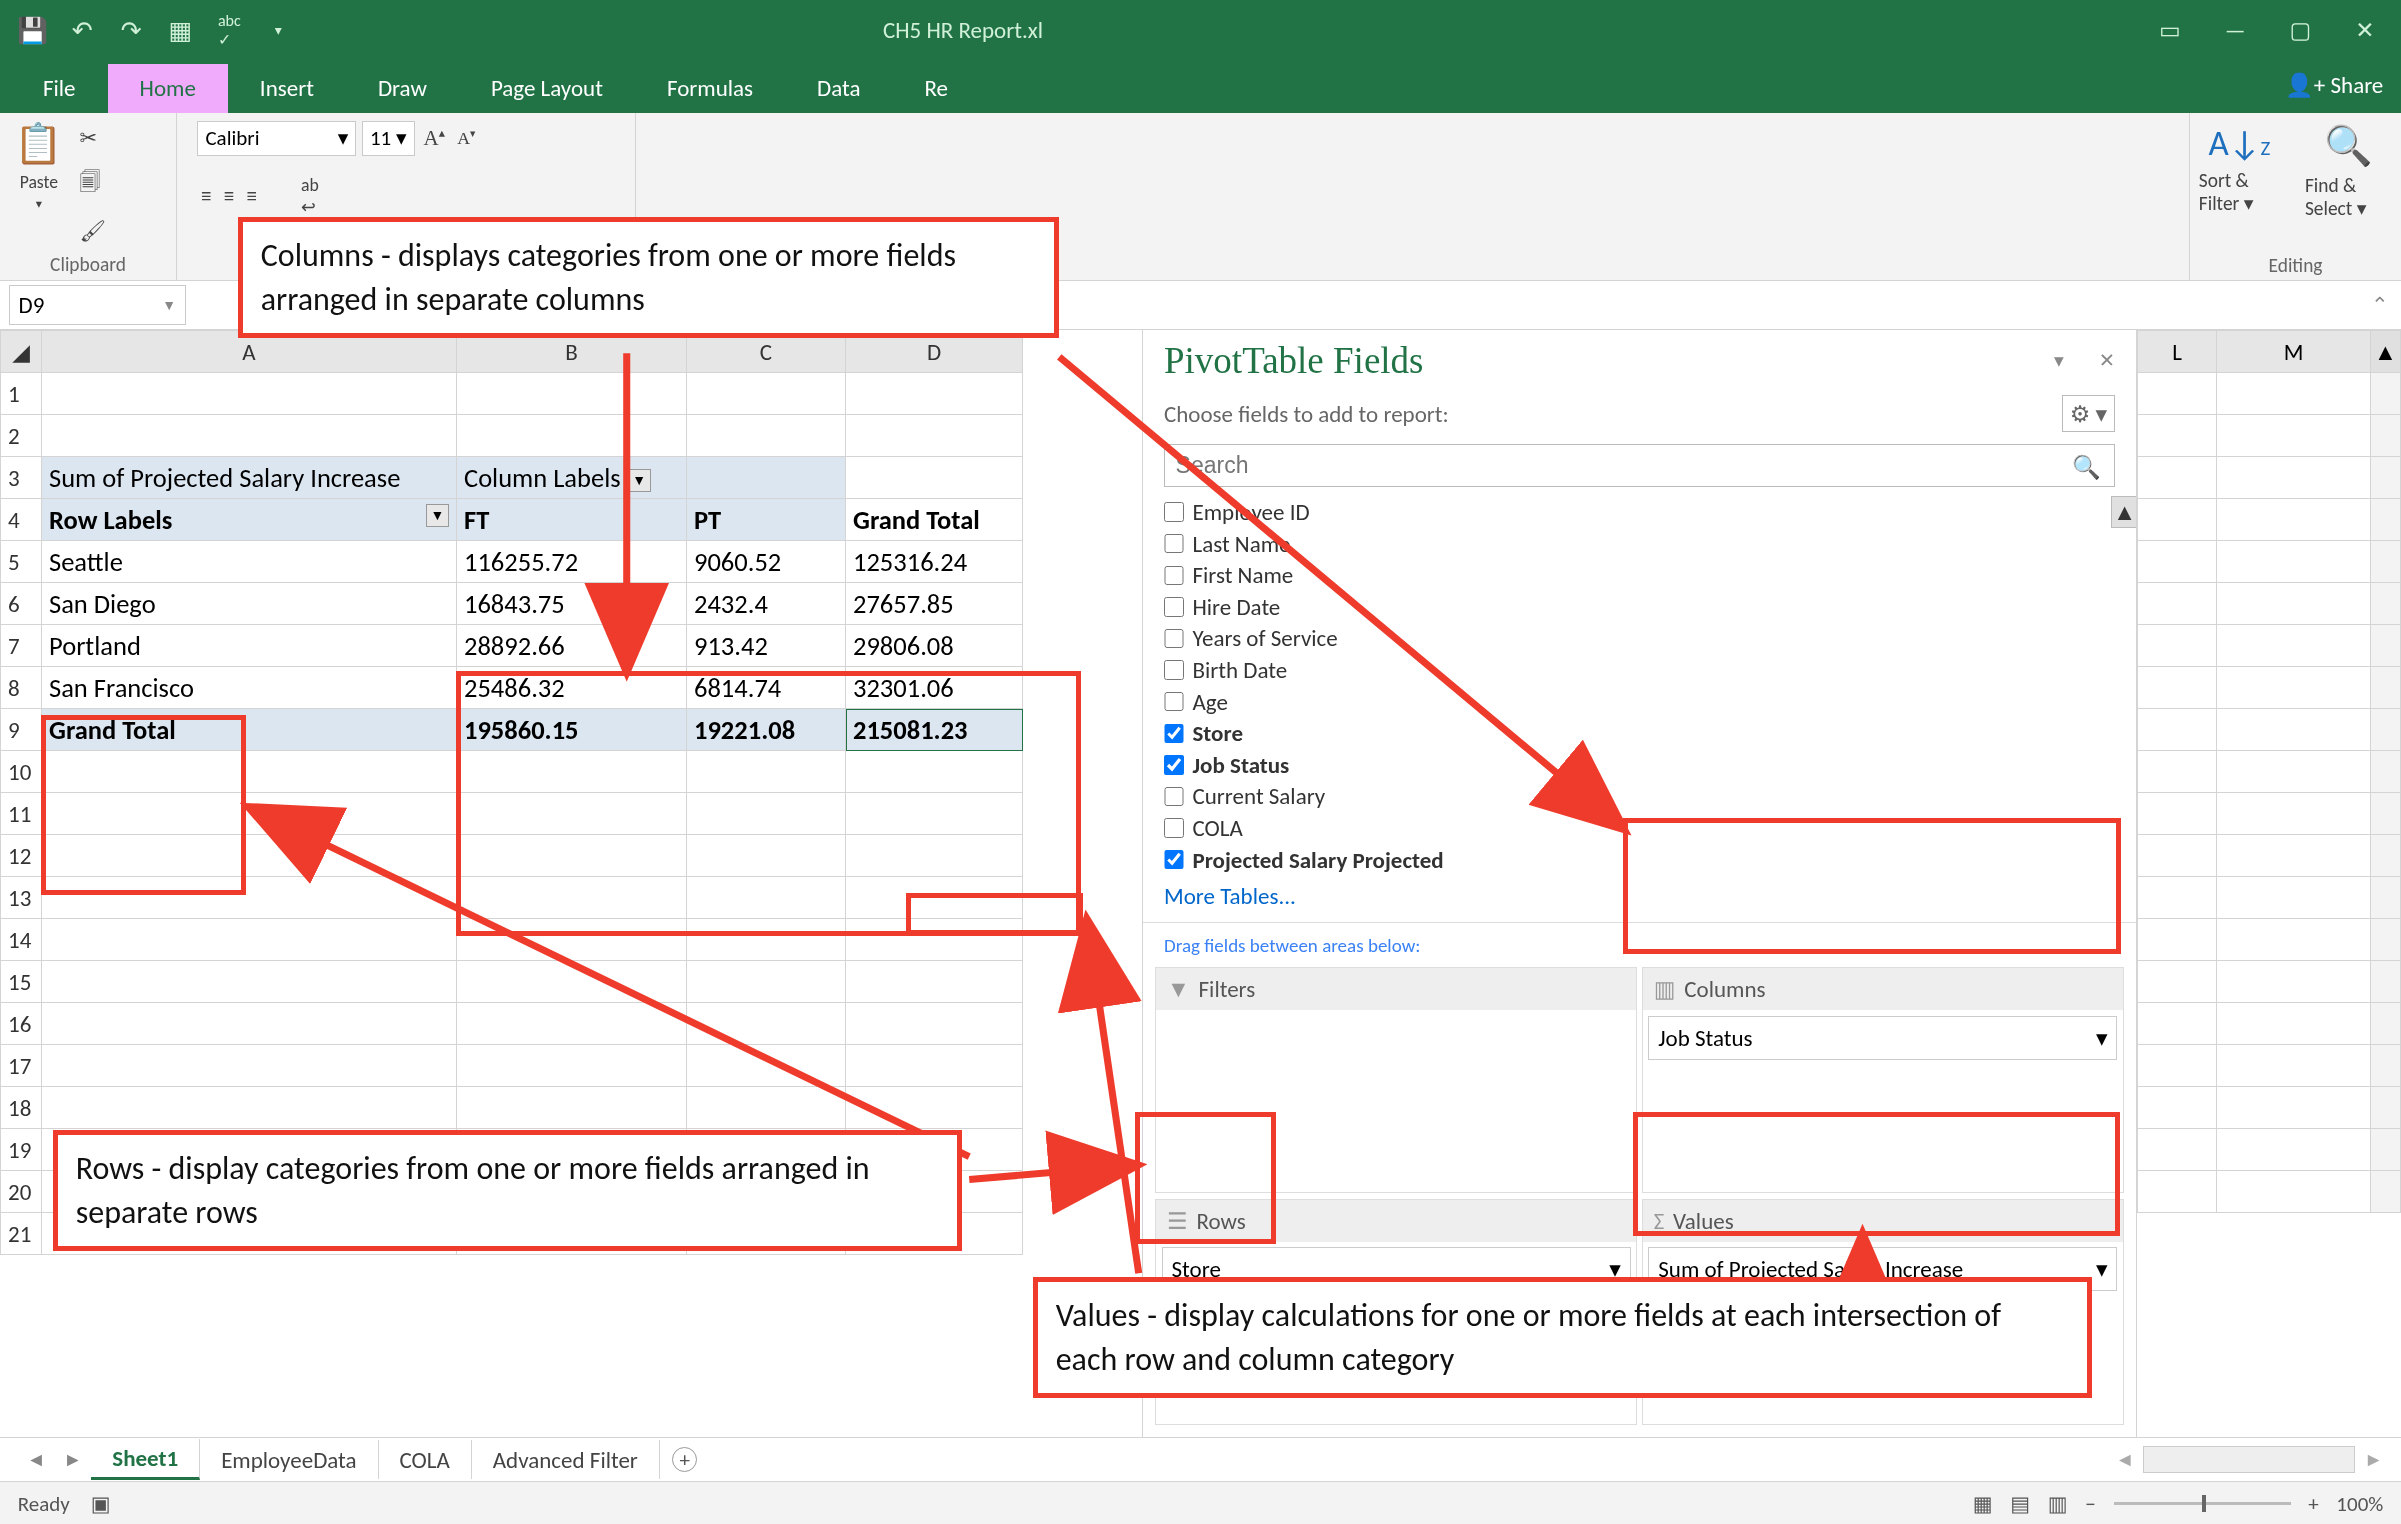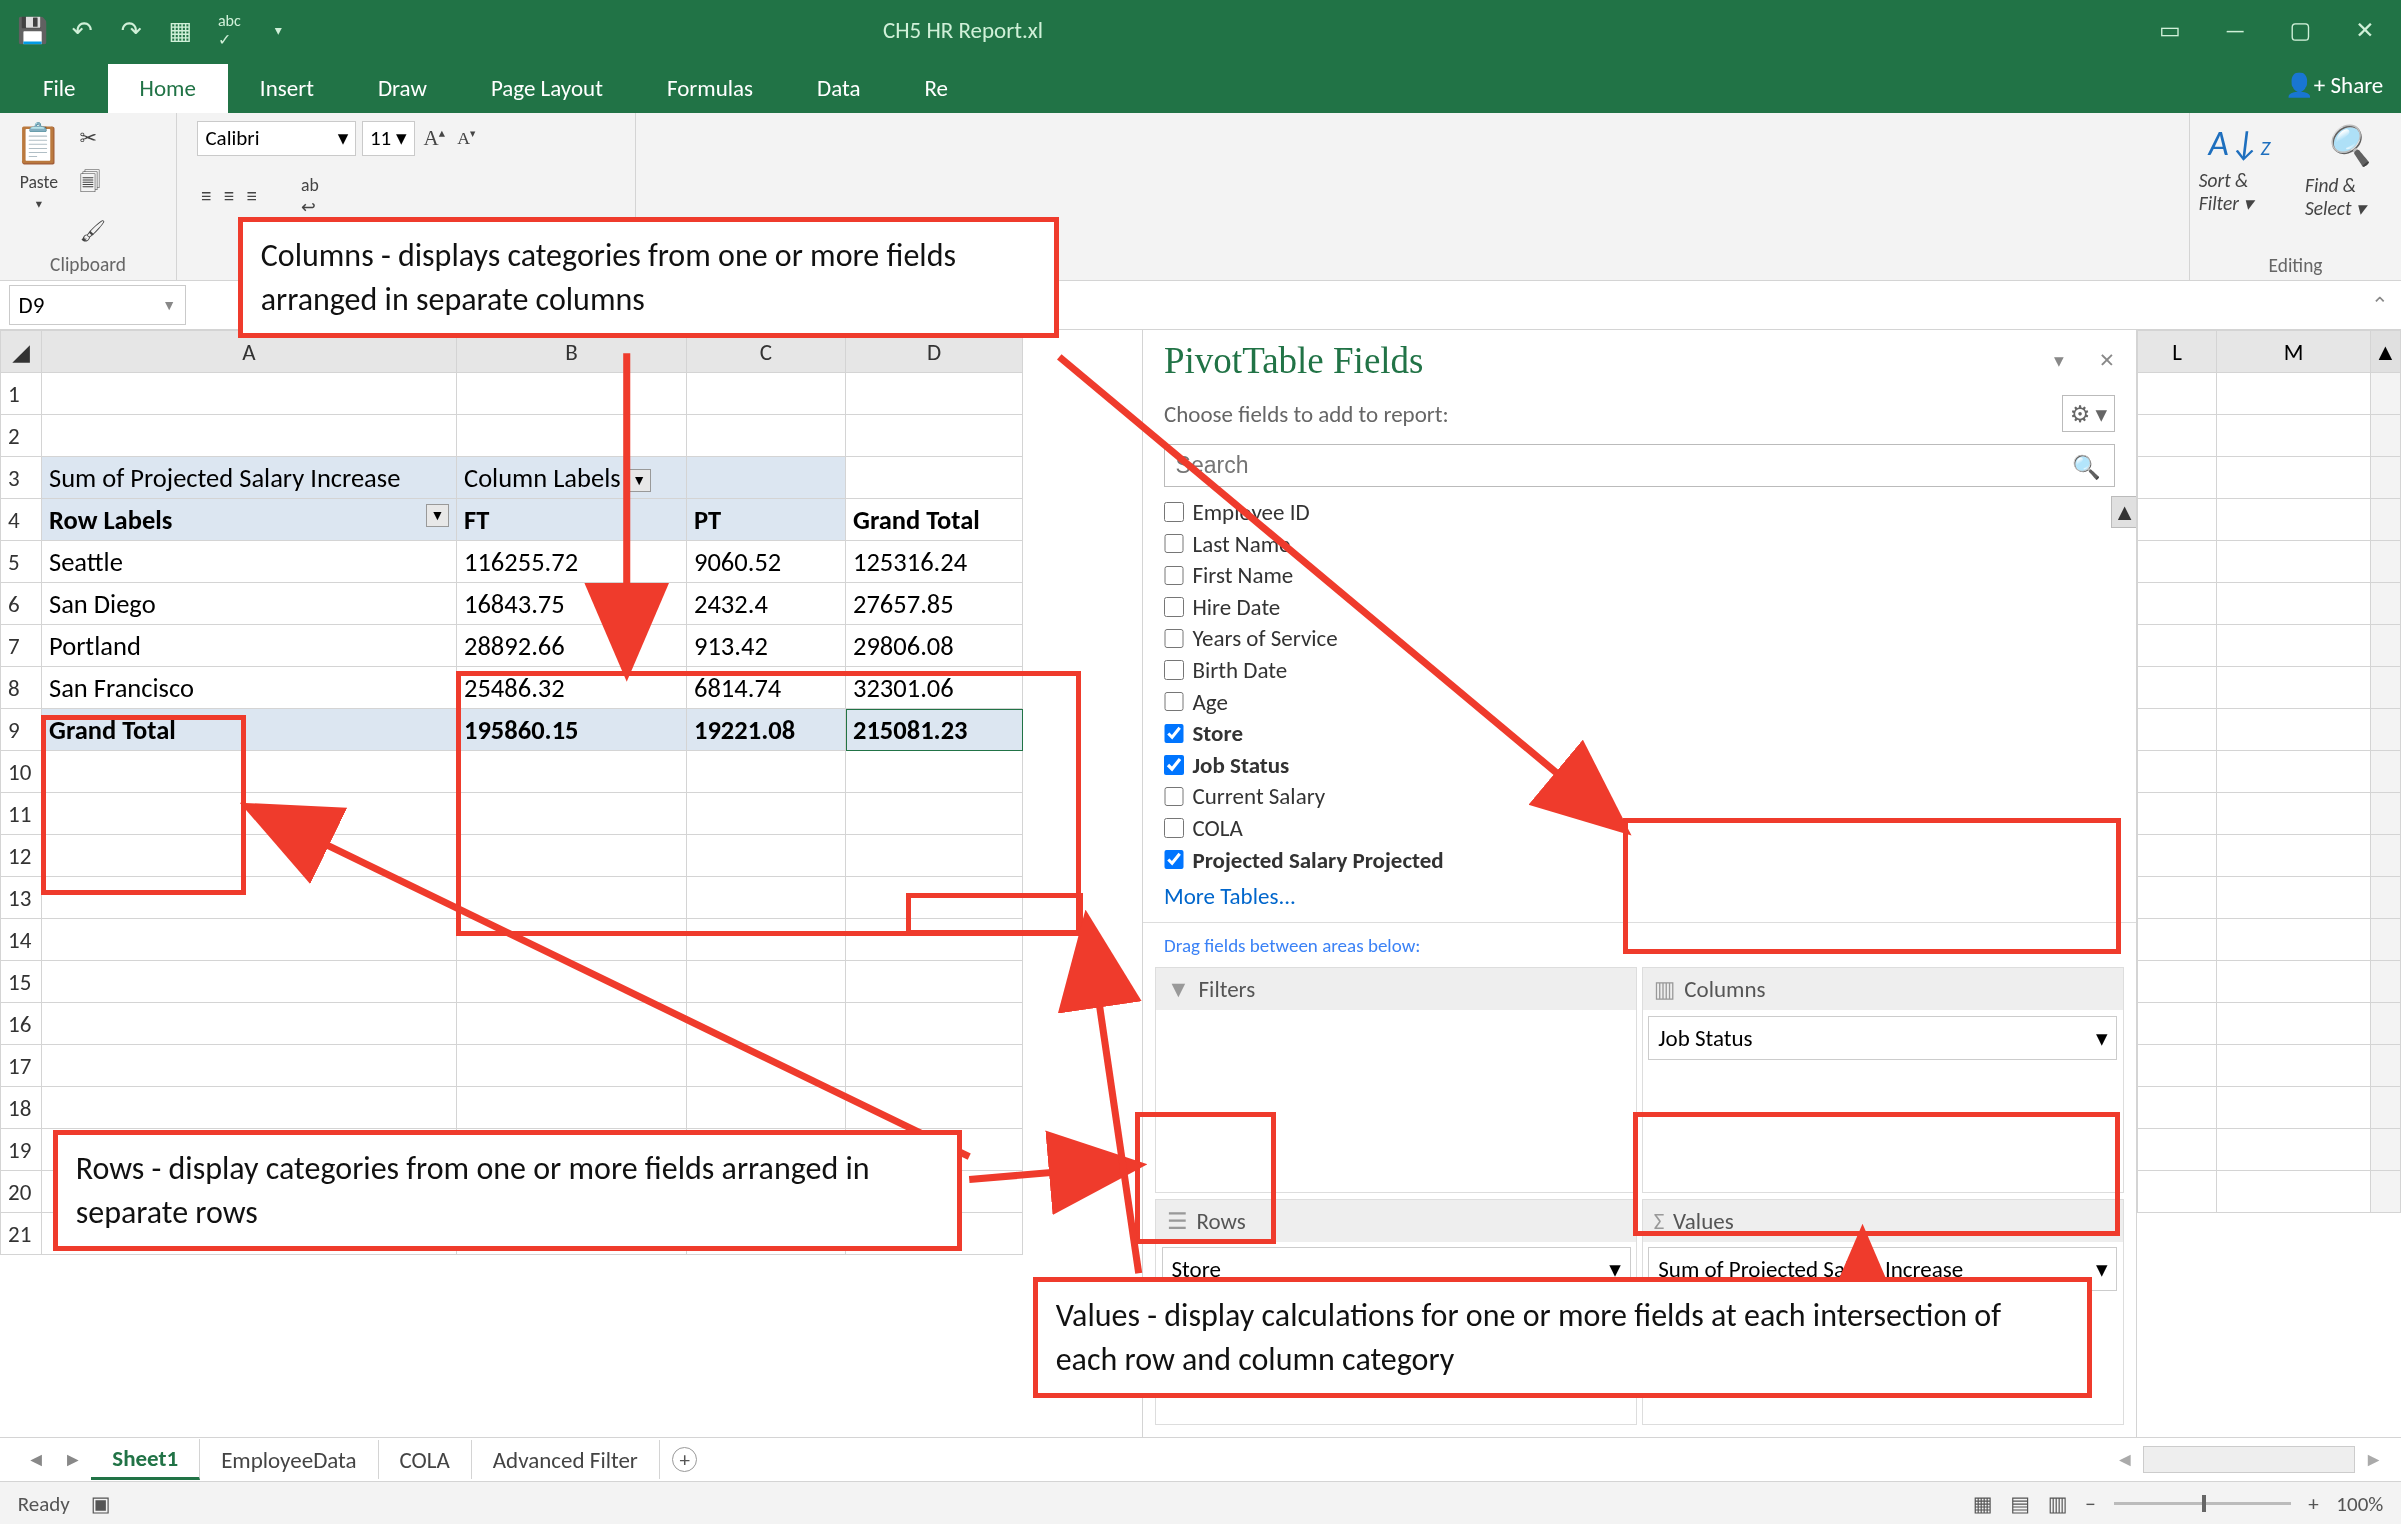--- a/index.html
+++ b/index.html
@@ -23,35 +23,35 @@
     font-size: 19.4px;
     padding: 0 8.8px;
     position: relative;
   }
   .qat-btn { width: 49px; height: 49px; display:flex; align-items:center; justify-content:center; color: #d0f0d8; font-size: 25px; }
   .tb-filename { position:absolute; left: 883px; color: #d0f0d8; font-size: 23px; }
   .win-controls { position:absolute; right: 26.5px; display:flex; gap: 44px; color: #d0f0d8; font-size: 23px;}
   
   .ribbon-tabs { background:#217346; height: 53px; display:flex; align-items:flex-end; padding-left: 11px; gap:0; color:white; font-size: 23px; position:relative;}
   .rtab { padding: 10.6px 32px; cursor:pointer;}
-  .rtab.active { background:#ffffff; color:#217346; }
+  .rtab.active { background:#f0abfc; color:#217346; }
   .share-btn { position:absolute; right: 17.7px; top: 10.6px; color:#fff; font-size: 23px;}
   
   .ribbon { background:#f3f3f3; height:168px; border-bottom:0.9px solid #d4d4d4; display:flex; position:relative;}
   .rgroup { border-right:0.9px solid #d4d4d4; padding: 7px 12.4px 5.3px; display:flex; flex-direction:column; justify-content:space-between;}
   .rgroup-label { text-align:center; color:#666; font-size:19.4px; padding-top:3.5px;}
   .rgroup-body {display:flex; align-items:flex-start; gap:10.6px; flex:1;}
   .bigbtn { width:53px; display:flex; flex-direction:column; align-items:center; gap:3.5px; font-size:17.7px; color:#444;}
   .icon-sm { font-size: 21px; color:#444; padding: 5.3px 3.5px; }
   .font-row { display:flex; align-items:center; gap:5.3px;}
   .font-select { border:0.9px solid #cacaca; background:#fff; padding:3.5px 7px; font-size:21px; width:159px;}
   .size-select { border:0.9px solid #cacaca; background:#fff; padding:3.5px 3.5px; font-size:21px; width:53px; text-align:center;}
   .editing-group { position:absolute; right:0; top:0; height:100%; width: 212px; border-left:0.9px solid #d4d4d4; display:flex; flex-direction:column; padding: 8.8px 8.8px 3.5px; }
   .editing-body{ display:flex; gap: 25px; justify-content:center; flex:1;}
-  .ed-col { display:flex; flex-direction:column; align-items:center; font-size:19.4px; color:#444; gap:5.3px;font-style:italic;}
+  .ed-col { display:flex; flex-direction:column; align-items:center; font-size:19.4px; color:#444; gap:5.3px;}
 
   
   .formula-bar { height: 49px; border-bottom:0.9px solid #d4d4d4; display:flex; align-items:center; }
   .name-box { width: 177px; border:0.9px solid #cacaca; margin:5.3px 8.8px; padding:5.3px 8.8px; font-size:23px; display:flex; justify-content:space-between; align-items:center; background:#fff;}
   .collapse-caret { position:absolute; right: 12.4px; font-size:21px; color:#888; }
 
   
   .main { display:flex; height: calc(1525px - 60px - 53px - 168px - 49px - 44px - 44px); position:relative;}
   .sheet-area { flex:1; position:relative; overflow:hidden; }
   .pivot-pane { width: 994px; border-left:0.9px solid #d4d4d4; background:#fff; display:flex; flex-direction:column;}

